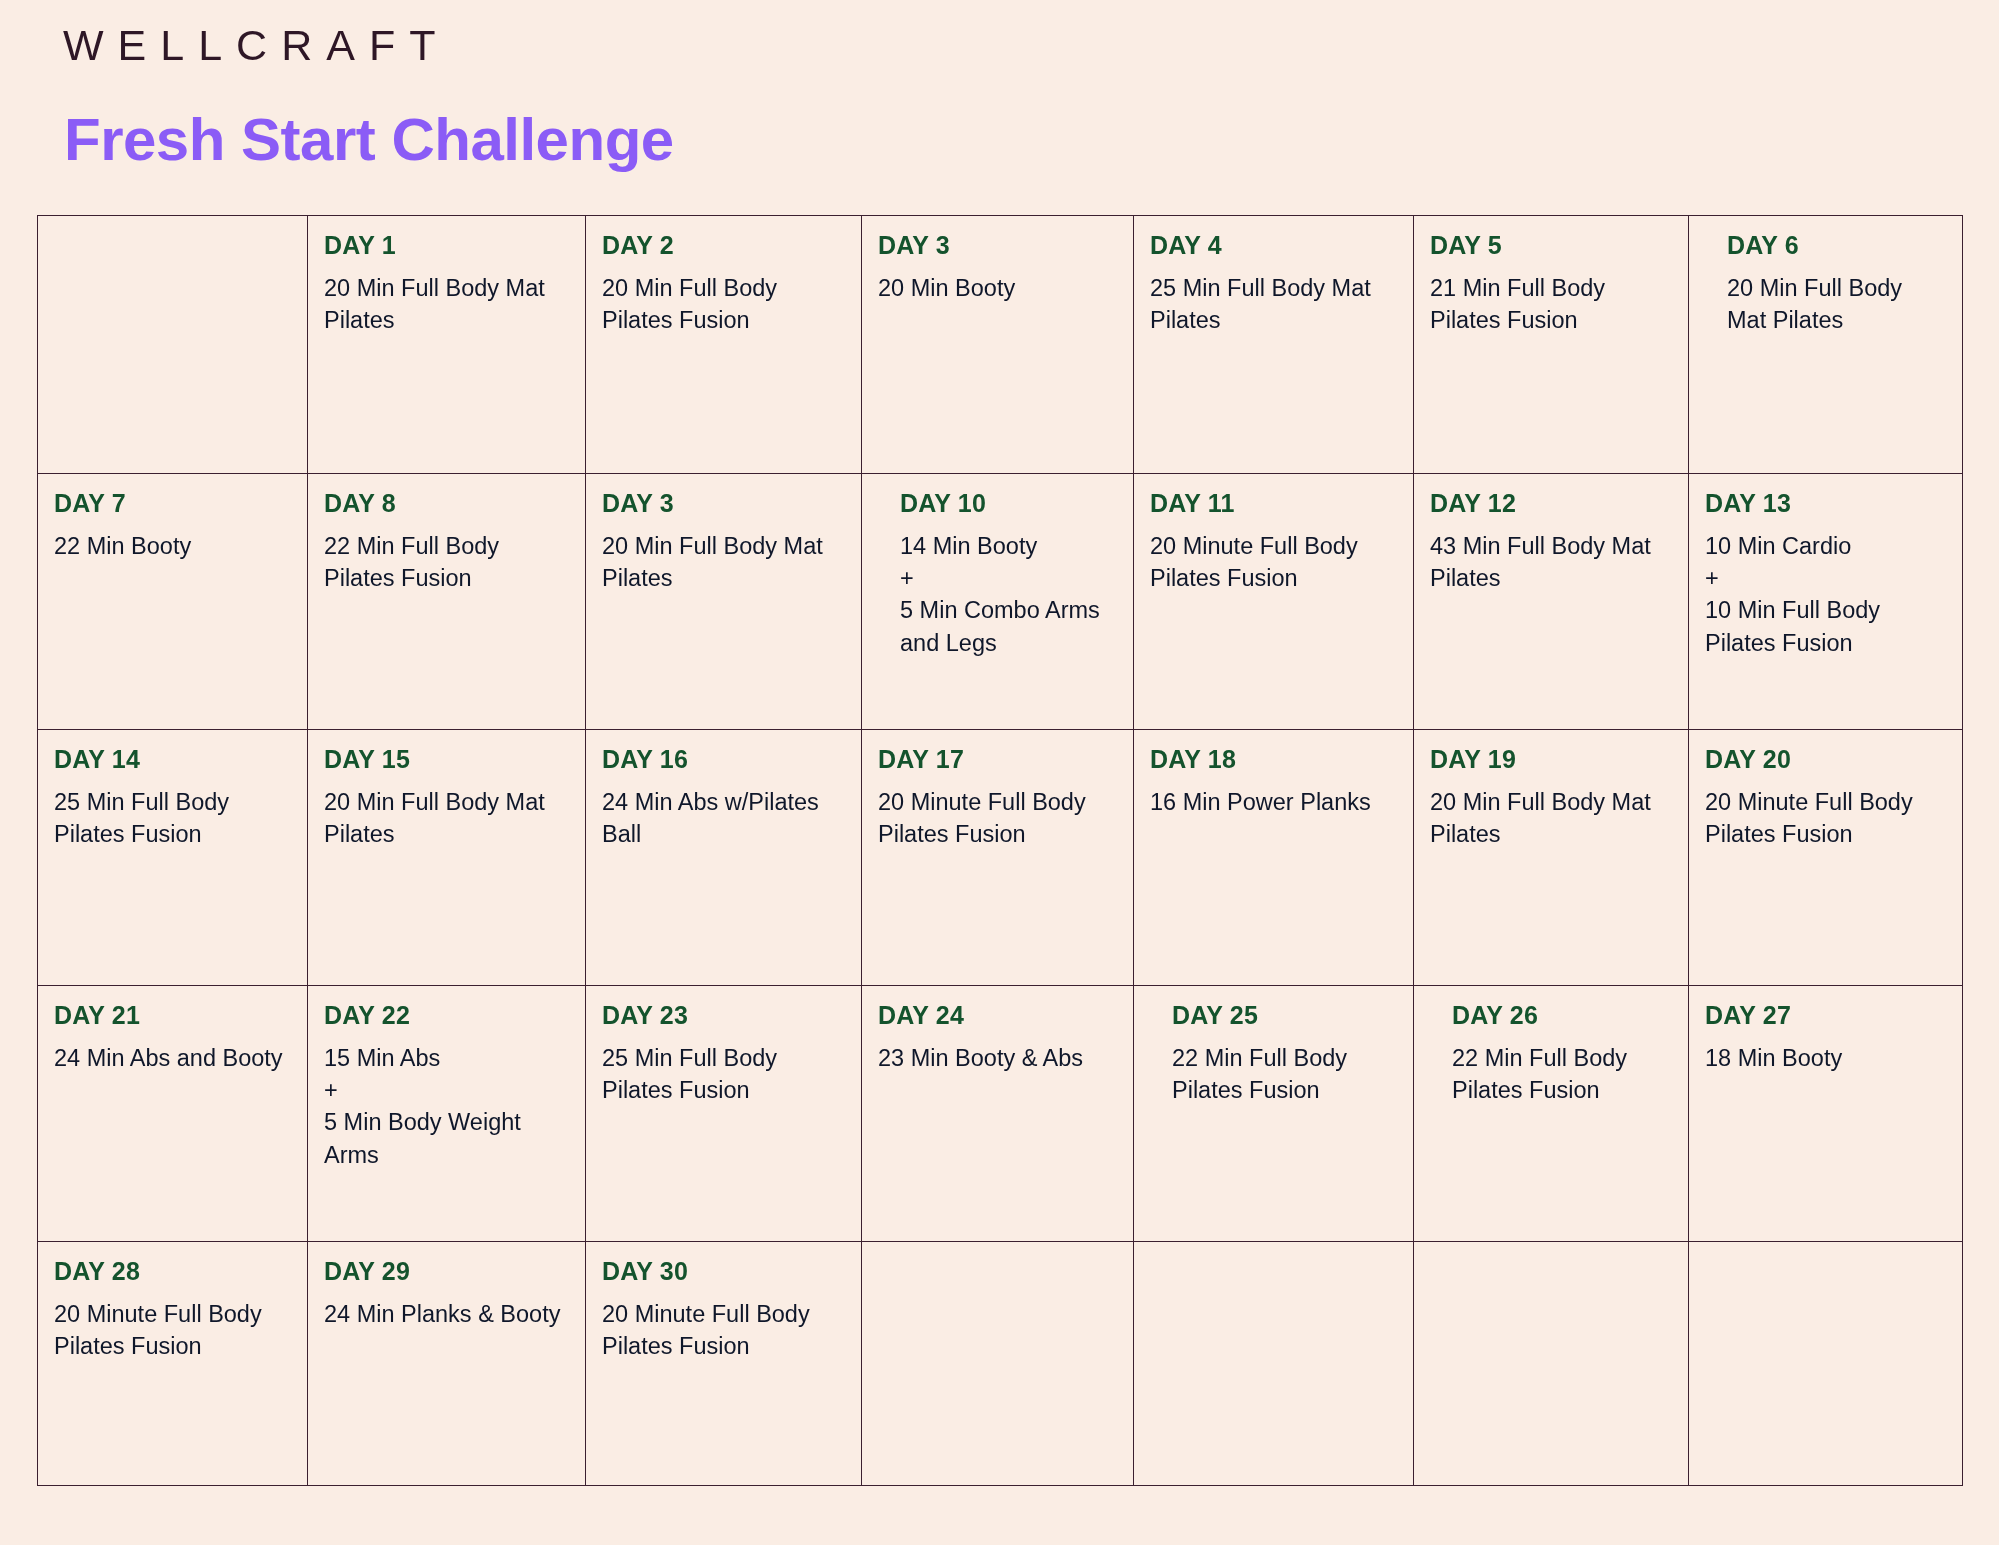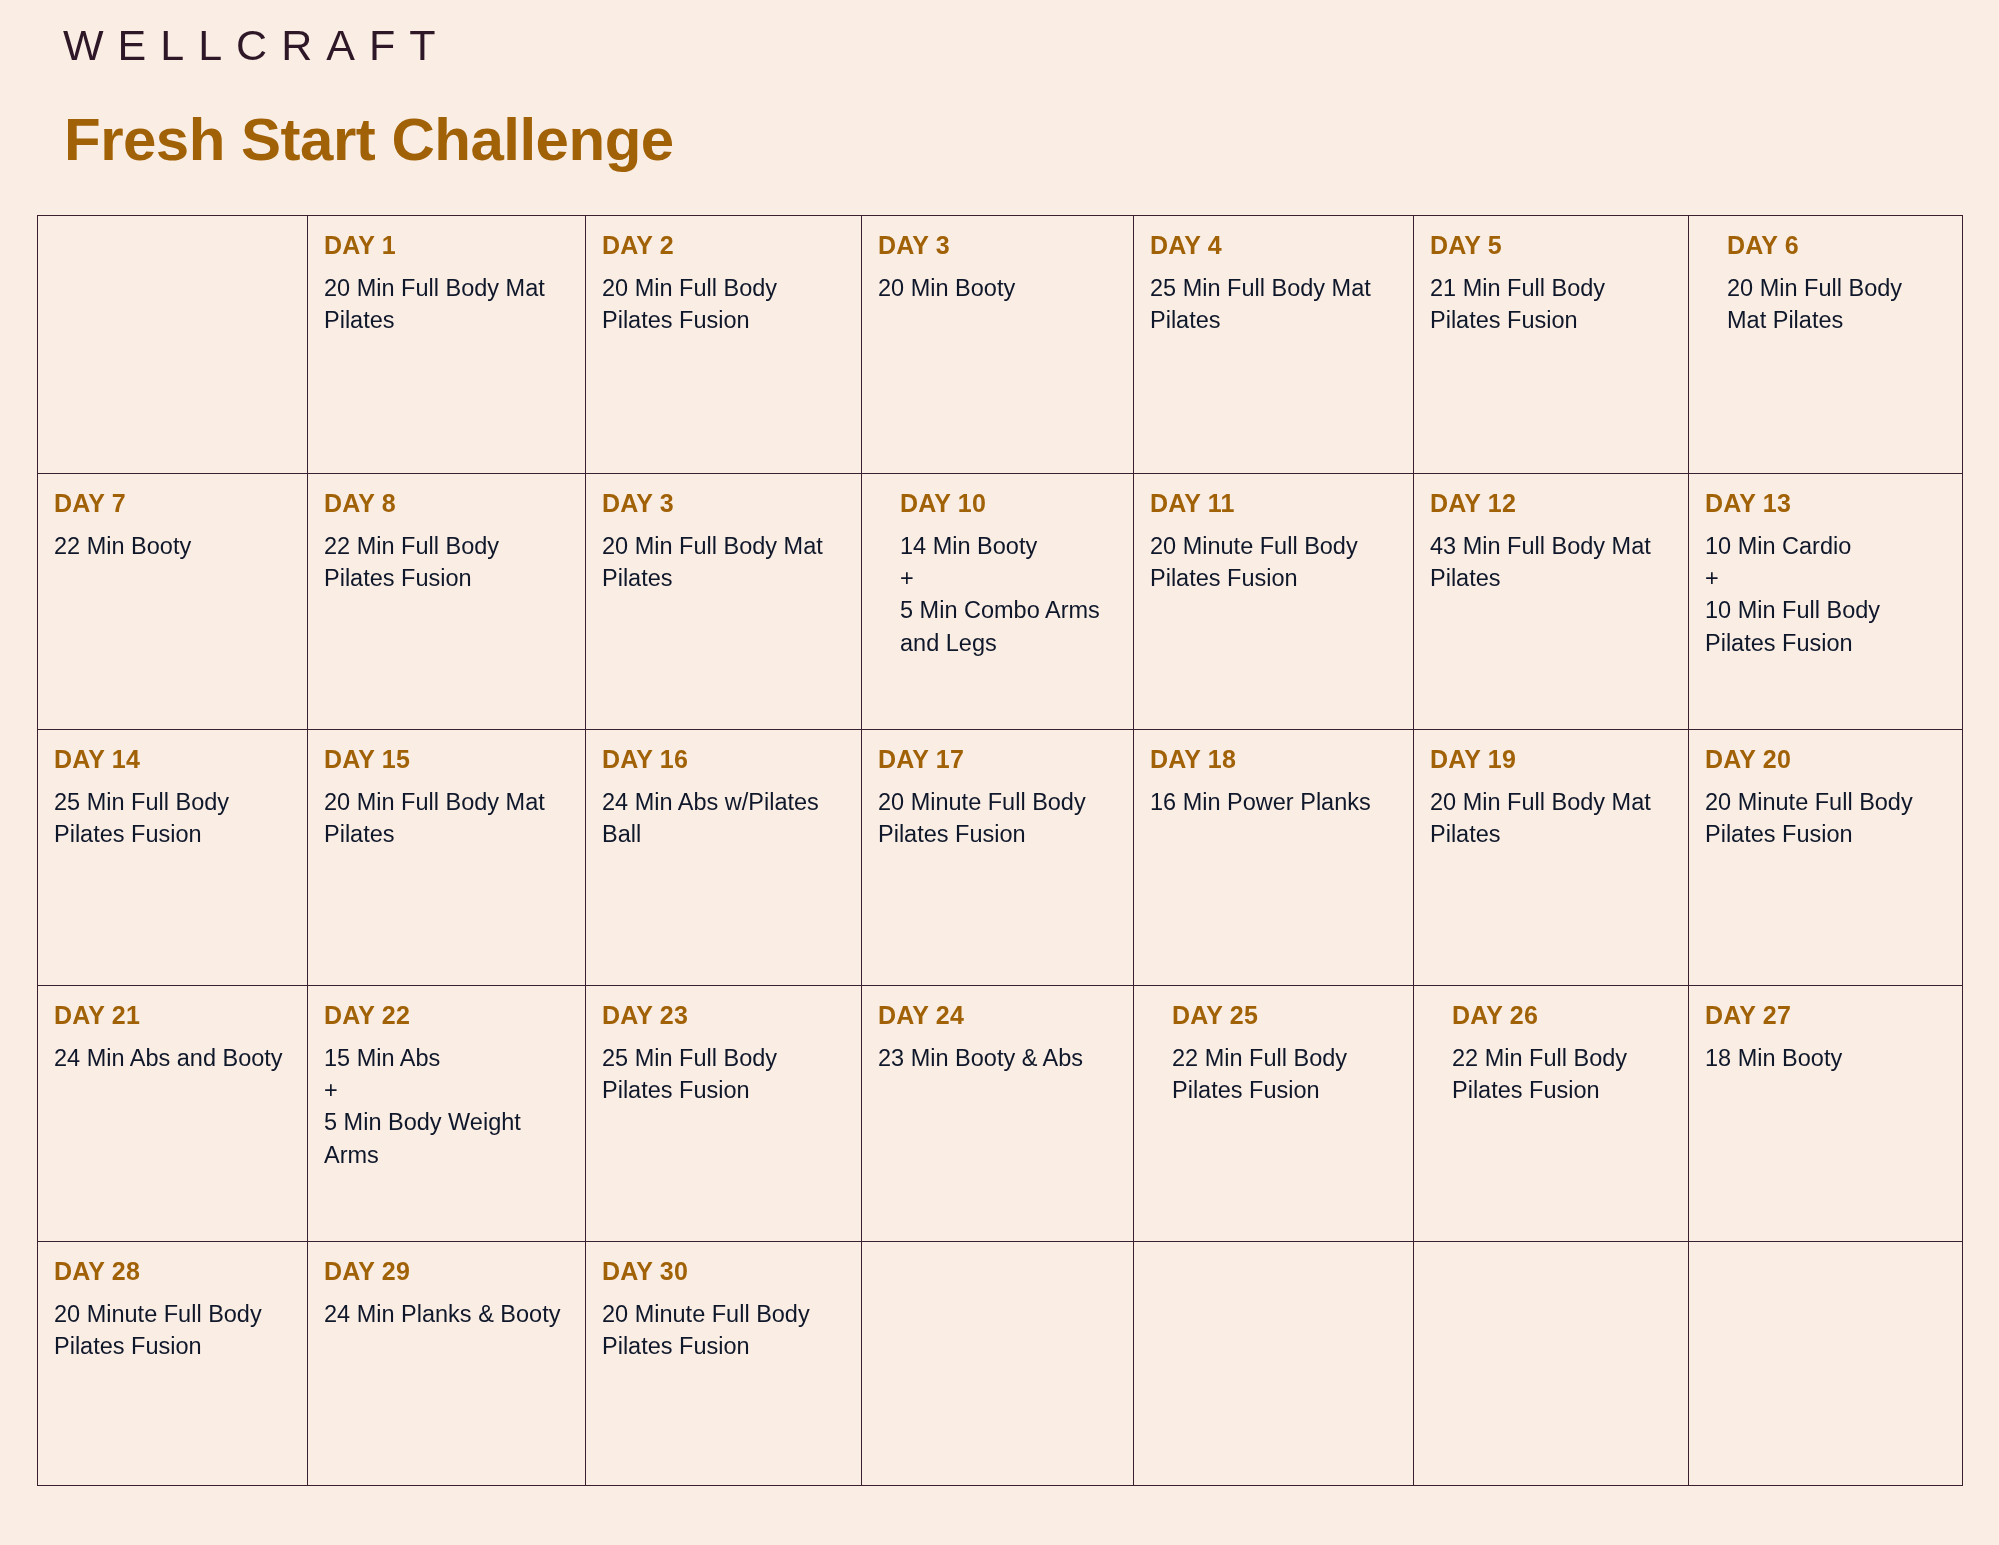--- a/index.html
+++ b/index.html
@@ -35,21 +35,21 @@
     line-height: 1;
     white-space: nowrap;
   }
 
   .page-title {
     position: absolute;
     left: 64px;
     top: 105px;
     font-size: 60px;
     font-weight: 700;
-    color: #a16207;
+    color: #8b5cf6;
     line-height: 1.15;
     letter-spacing: -0.5px;
     white-space: nowrap;
   }
 
   
   .calendar {
     position: absolute;
     left: 37px;
     top: 215px;
@@ -73,21 +73,21 @@
   .calendar col.c5 { width: 275px; }
   .calendar col.c6 { width: 274px; }
 
   .row-tall td { height: 258px; }
   .row-mid  td { height: 256px; }
   .row-last td { height: 244px; }
 
   .day-label {
     font-size: 25px;
     font-weight: 700;
-    color: #a16207;
+    color: #14532d;
     letter-spacing: 0.2px;
     line-height: 1.2;
     margin: 0 0 12px 0;
     white-space: nowrap;
   }
 
   .day-desc {
     font-size: 23.5px;
     font-weight: 400;
     color: #0f172a;

